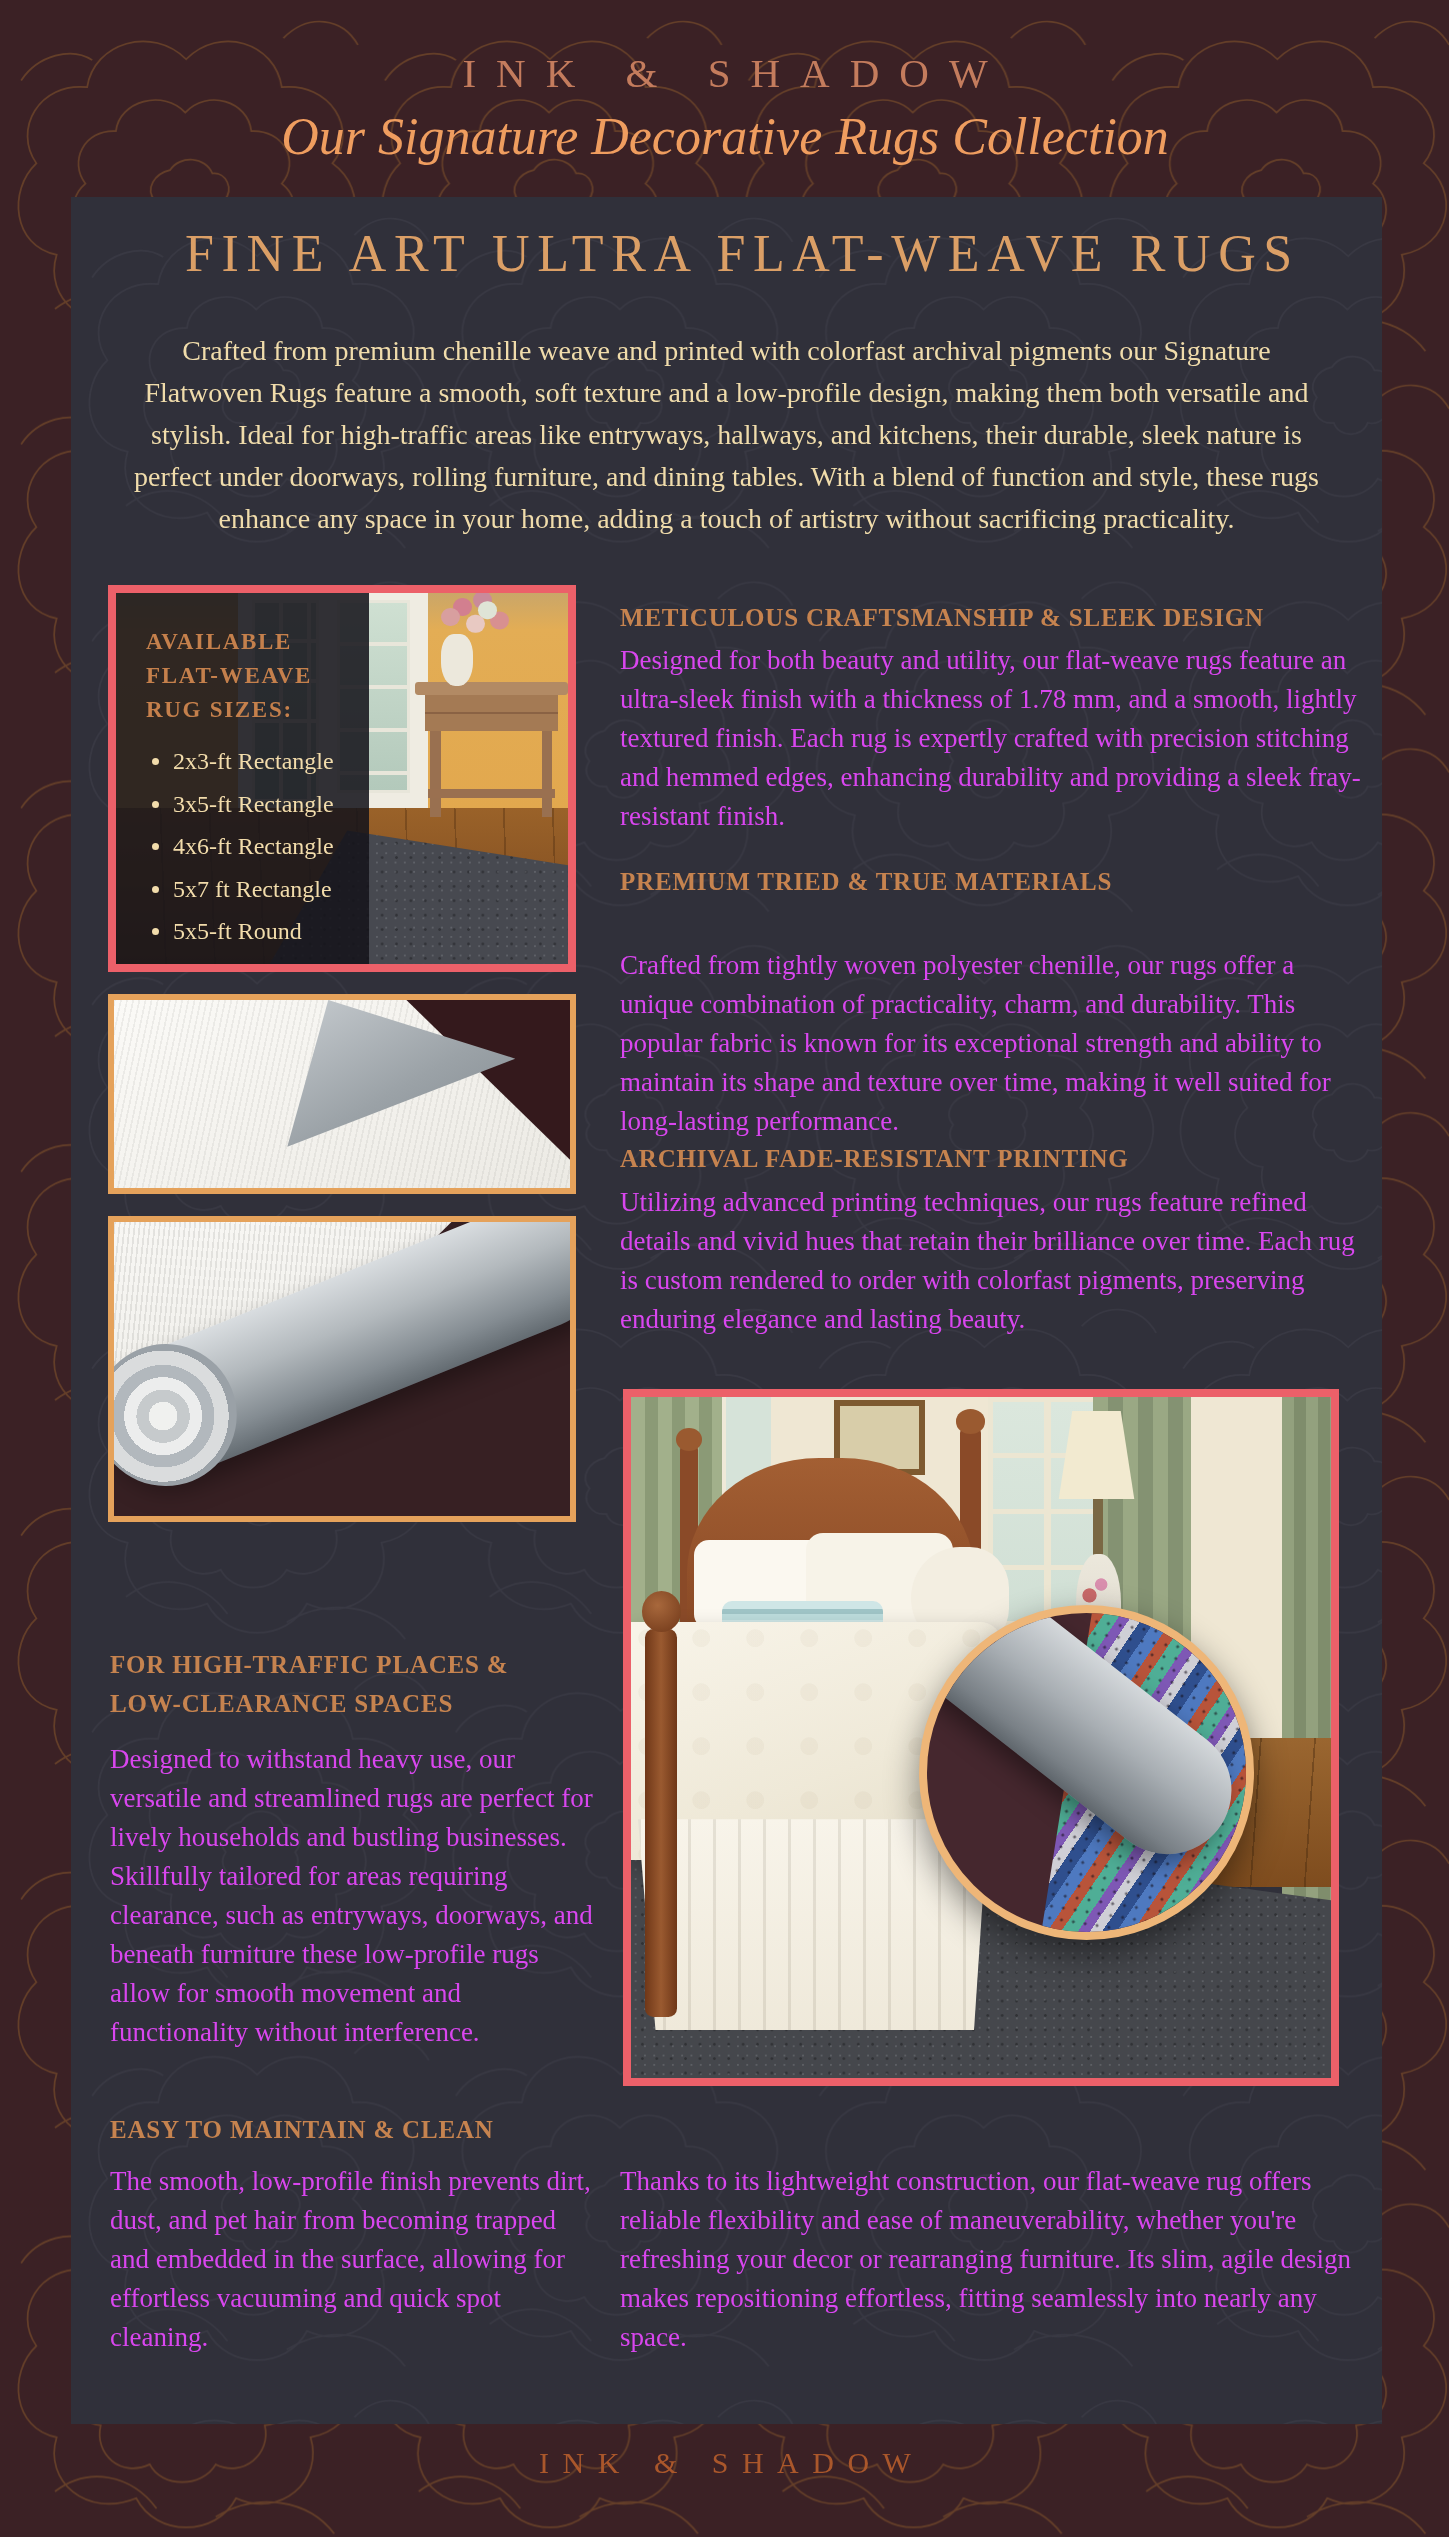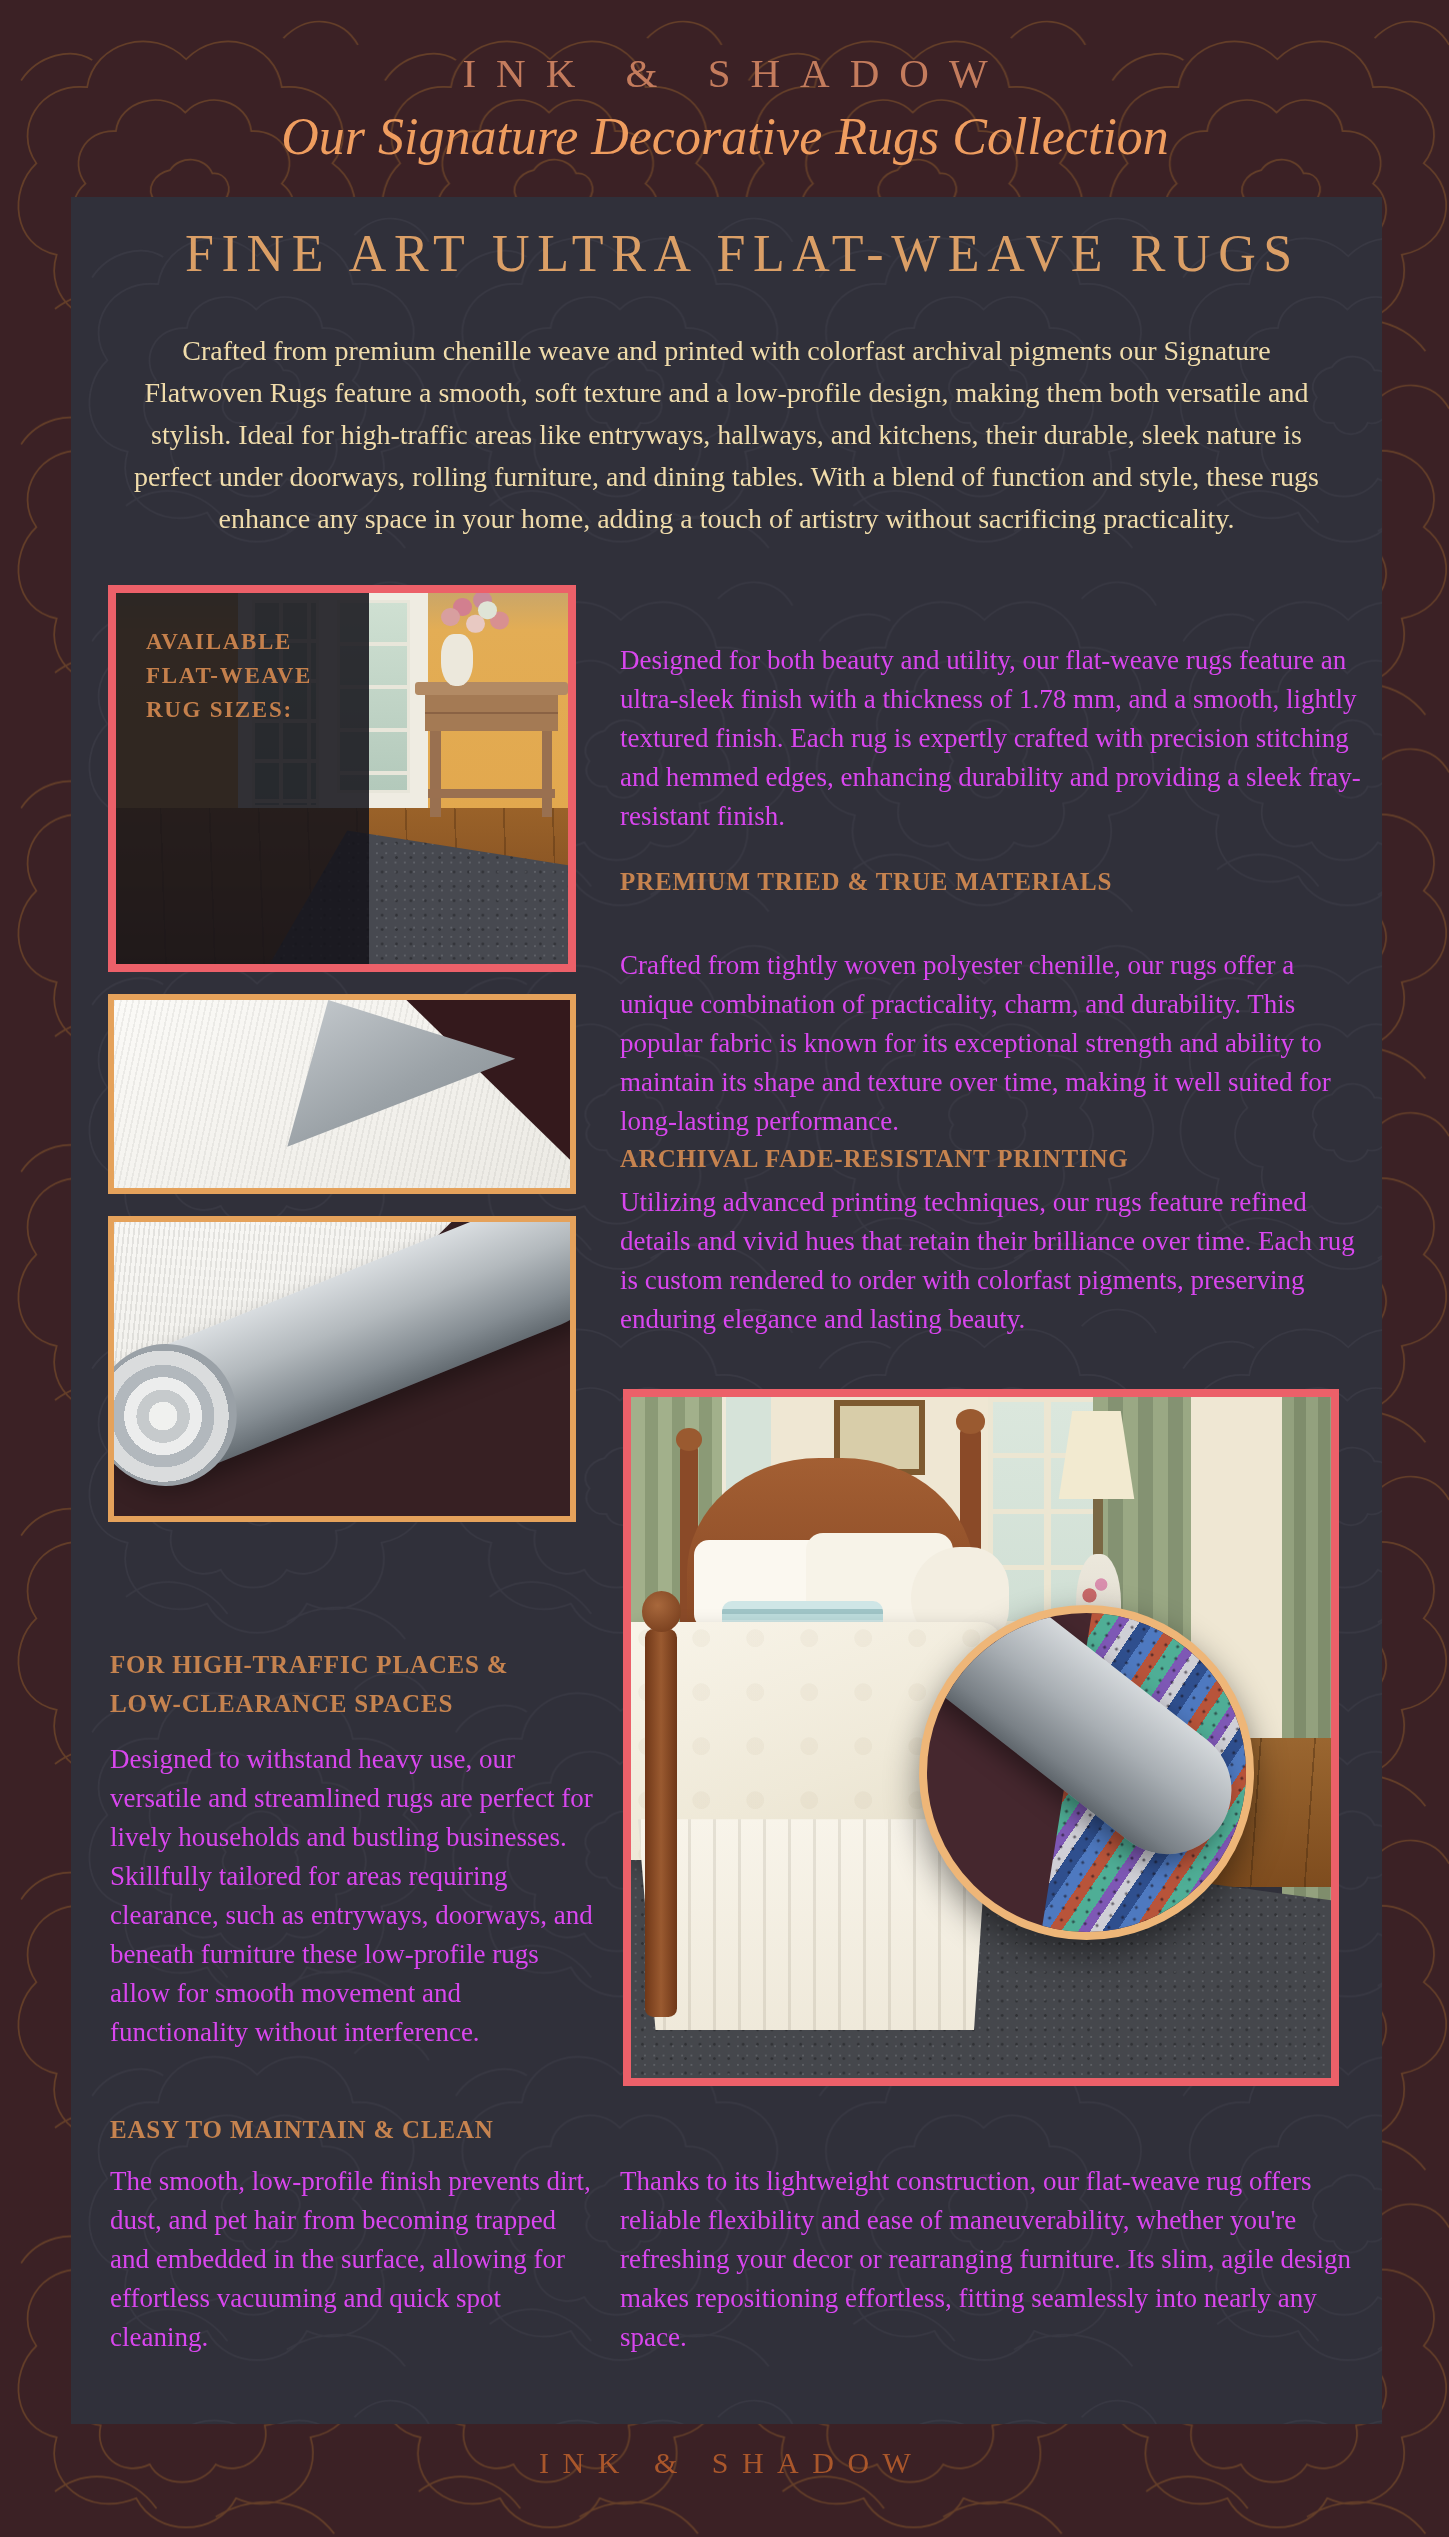--- a/index.html
+++ b/index.html
@@ -269,20 +269,28 @@
         <div class="ep-tleg1"></div>
         <div class="ep-tleg2"></div>
         <div class="ep-tshelf"></div>
       </div>
       <div class="ep-vase"></div>
       <div class="ep-flowers"></div>
       <div class="ep-rug speckle"></div>
       <div class="ep-overlay">
         <div class="sizes-inner">
           <div class="sizes-heading">AVAILABLE FLAT-WEAVE RUG SIZES:</div>
+          <ul class="sizes-list">
+            <li>2x3-ft Rectangle</li>
+            <li>3x5-ft Rectangle</li>
+            <li>4x6-ft Rectangle</li>
+            <li>5x7 ft Rectangle</li>
+            <li>5x5-ft Round</li>
+            <li>2.5x8-ft Runner</li>
+          </ul>
         </div>
       </div>
     </div>
   </div>
 
   <div class="box tan layer" style="left:37px; top:797px; width:468px; height:200px;">
     <div class="photo">
       <div class="pf-base"></div>
       <div class="pf-corner"></div>
       <div class="pf-fold"></div>
@@ -298,20 +306,21 @@
       </div>
     </div>
   </div>
 
   <h2 class="h-sec layer" style="left:39px; top:1448px; width:474px;">FOR HIGH-TRAFFIC PLACES &amp; LOW-CLEARANCE SPACES</h2>
   <p class="b-sec layer" style="left:39px; top:1543px; width:484px;">Designed to withstand heavy use, our versatile and streamlined rugs are perfect for lively households and bustling businesses. Skillfully tailored for areas requiring clearance, such as entryways, doorways, and beneath furniture these low-profile rugs allow for smooth movement and functionality without interference.</p>
 
   <h2 class="h-sec layer" style="left:39px; top:1913px; width:474px;">EASY TO MAINTAIN &amp; CLEAN</h2>
   <p class="b-sec layer" style="left:39px; top:1965px; width:484px;">The smooth, low-profile finish prevents dirt, dust, and pet hair from becoming trapped and embedded in the surface, allowing for effortless vacuuming and quick spot cleaning.</p>
 
+  <h2 class="h-sec layer" style="left:549px; top:401px; width:744px;">METICULOUS CRAFTSMANSHIP &amp; SLEEK DESIGN</h2>
   <p class="b-sec layer" style="left:549px; top:444px; width:744px;">Designed for both beauty and utility, our flat-weave rugs feature an ultra-sleek finish with a thickness of 1.78 mm, and a smooth, lightly textured finish. Each rug is expertly crafted with precision stitching and hemmed edges, enhancing durability and providing a sleek fray-resistant finish.</p>
 
   <h2 class="h-sec layer" style="left:549px; top:665px; width:744px;">PREMIUM TRIED &amp; TRUE MATERIALS</h2>
   <p class="b-sec layer" style="left:549px; top:749px; width:744px;">Crafted from tightly woven polyester chenille, our rugs offer a unique combination of practicality, charm, and durability. This popular fabric is known for its exceptional strength and ability to maintain its shape and texture over time, making it well suited for long-lasting performance.</p>
 
   <h2 class="h-sec layer" style="left:549px; top:942px; width:744px;">ARCHIVAL FADE-RESISTANT PRINTING</h2>
   <p class="b-sec layer" style="left:549px; top:986px; width:744px;">Utilizing advanced printing techniques, our rugs feature refined details and vivid hues that retain their brilliance over time. Each rug is custom rendered to order with colorfast pigments, preserving enduring elegance and lasting beauty.</p>
 
   <div class="box pink layer" style="left:552px; top:1192px; width:716px; height:697px;">
     <div class="photo">

